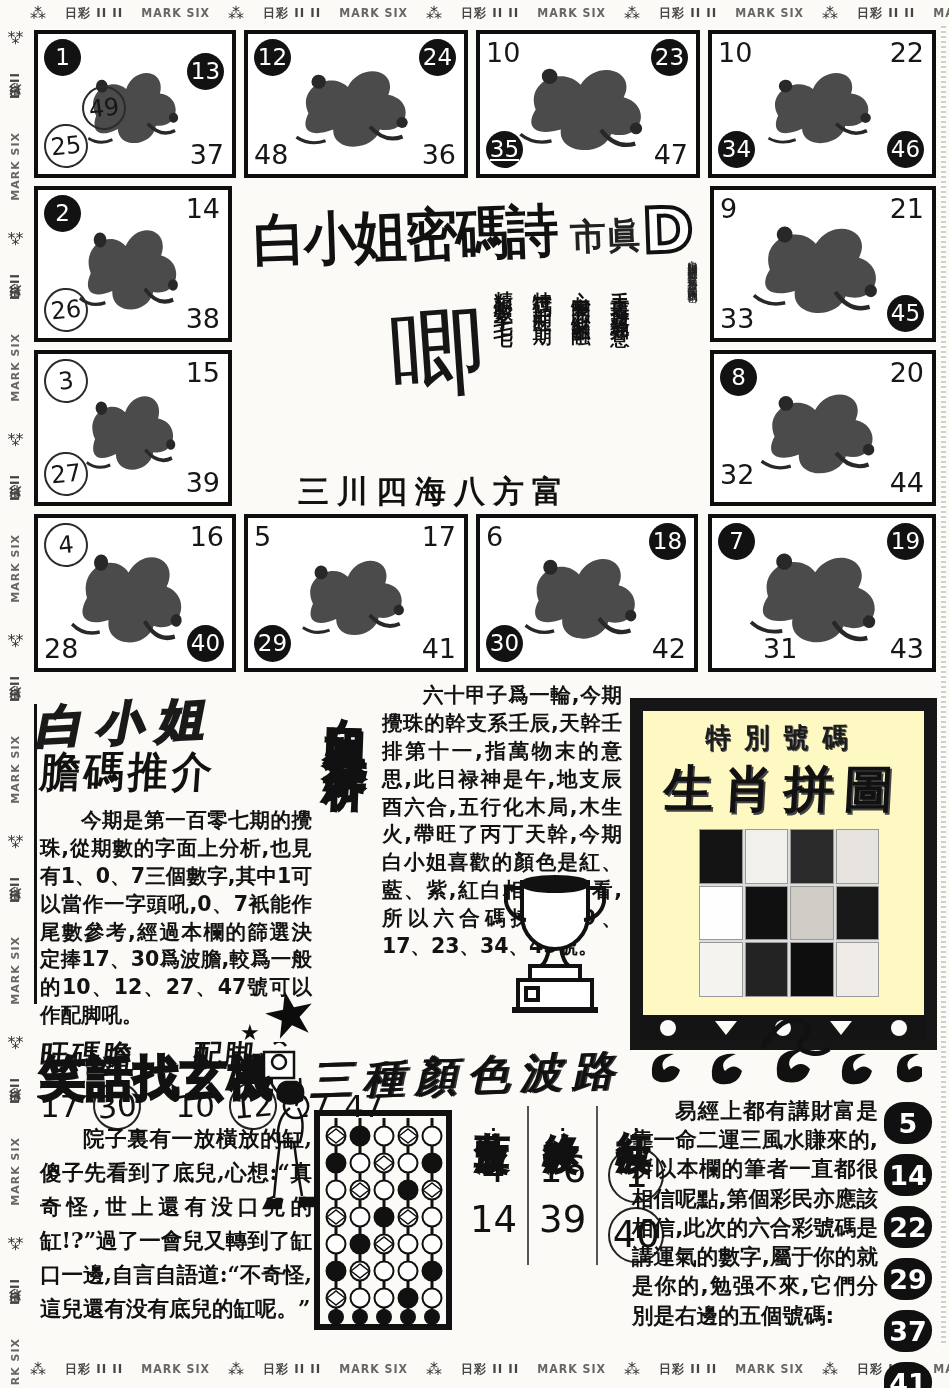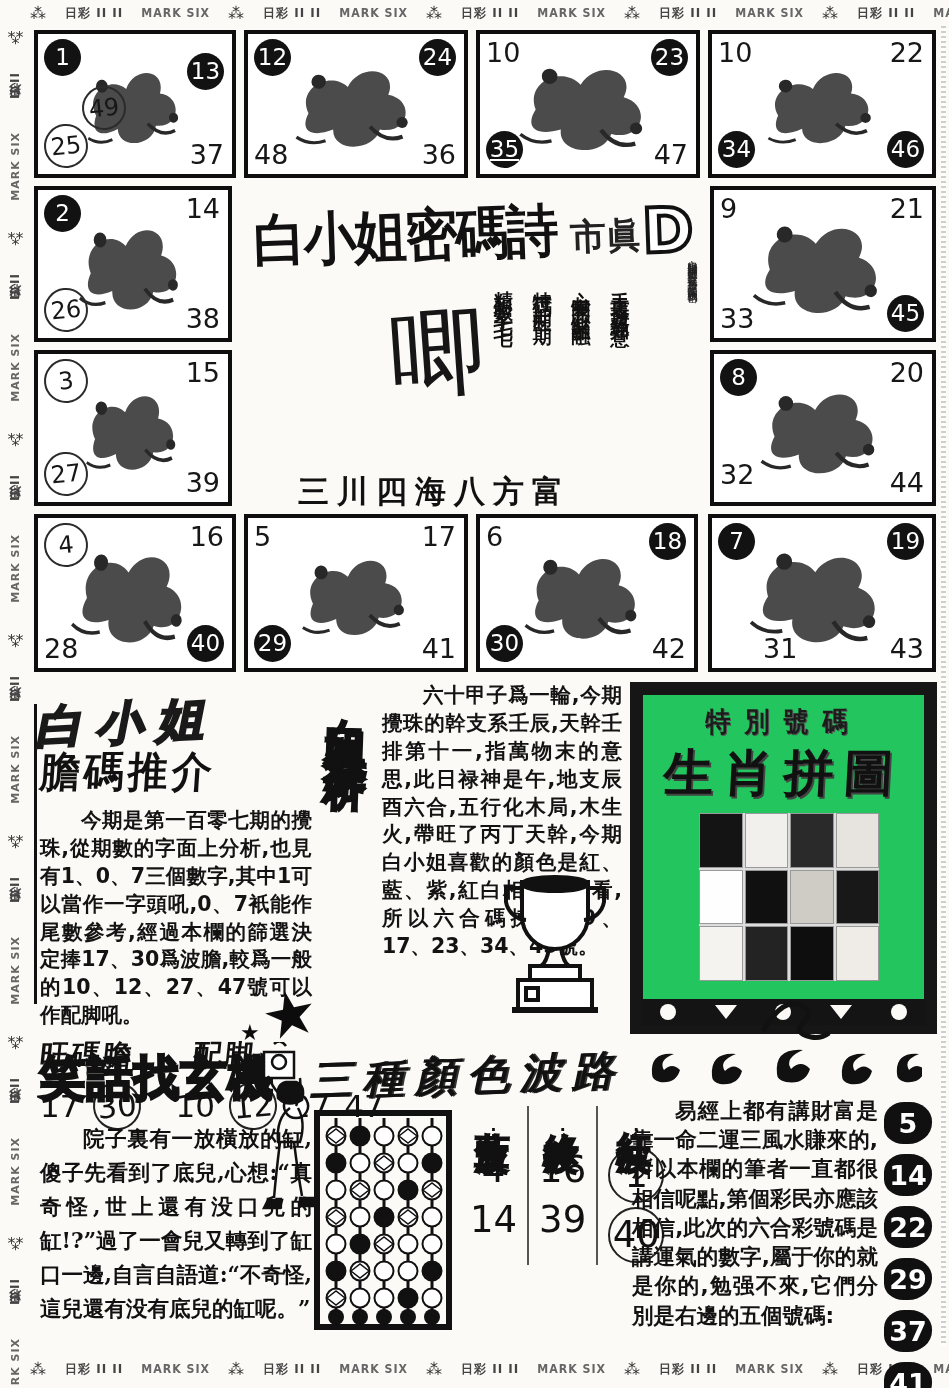--- a/index.html
+++ b/index.html
@@ -47,21 +47,21 @@
   .lbl-chunk{font-size:29px;font-weight:900;transform:skewX(-6deg);display:inline-block;letter-spacing:2px;}
   .numrow{font-size:31px;font-weight:400;display:flex;align-items:center;gap:14px;}
   .circ{border:2.5px solid #222;border-radius:50%;width:44px;height:44px;display:inline-flex;
         align-items:center;justify-content:center;transform:rotate(-5deg);}
   .star{position:absolute;color:#0c0c0c;}
   
   #wave-title{position:absolute;left:0;top:4px;height:336px;writing-mode:vertical-rl;
               font-size:42px;font-weight:700;color:#fff;-webkit-text-stroke:2.5px #111;
               letter-spacing:10px;transform:rotate(2deg);}
   
-  #special-box{border:13px solid #161616;background:#22c55e;}
+  #special-box{border:13px solid #161616;background:#fef9c3;margin-top:16px;}
   #special-t1{font-size:25px;font-weight:900;letter-spacing:14px;text-align:center;margin-top:10px;
               transform:scaleY(1.1);color:#1c1c1c;text-shadow:1px 1px 0 #555;}
   #special-t2{font-size:50px;font-weight:900;letter-spacing:10px;text-align:center;margin-top:2px;
               transform:skewX(-3deg);text-shadow:2px 2px 0 #444;}
   #puzzle{position:absolute;left:56px;top:118px;width:180px;height:168px;display:grid;
           grid-template-columns:repeat(4,1fr);grid-template-rows:repeat(3,1fr);gap:2px;background:#ddd;}
   #puzzle div{border:1px solid #999;}
   #special-foot{position:absolute;left:-2px;bottom:-4px;width:285px;height:26px;background:#141414;
                 display:flex;align-items:center;justify-content:space-around;}
   #special-foot span{display:block;}

